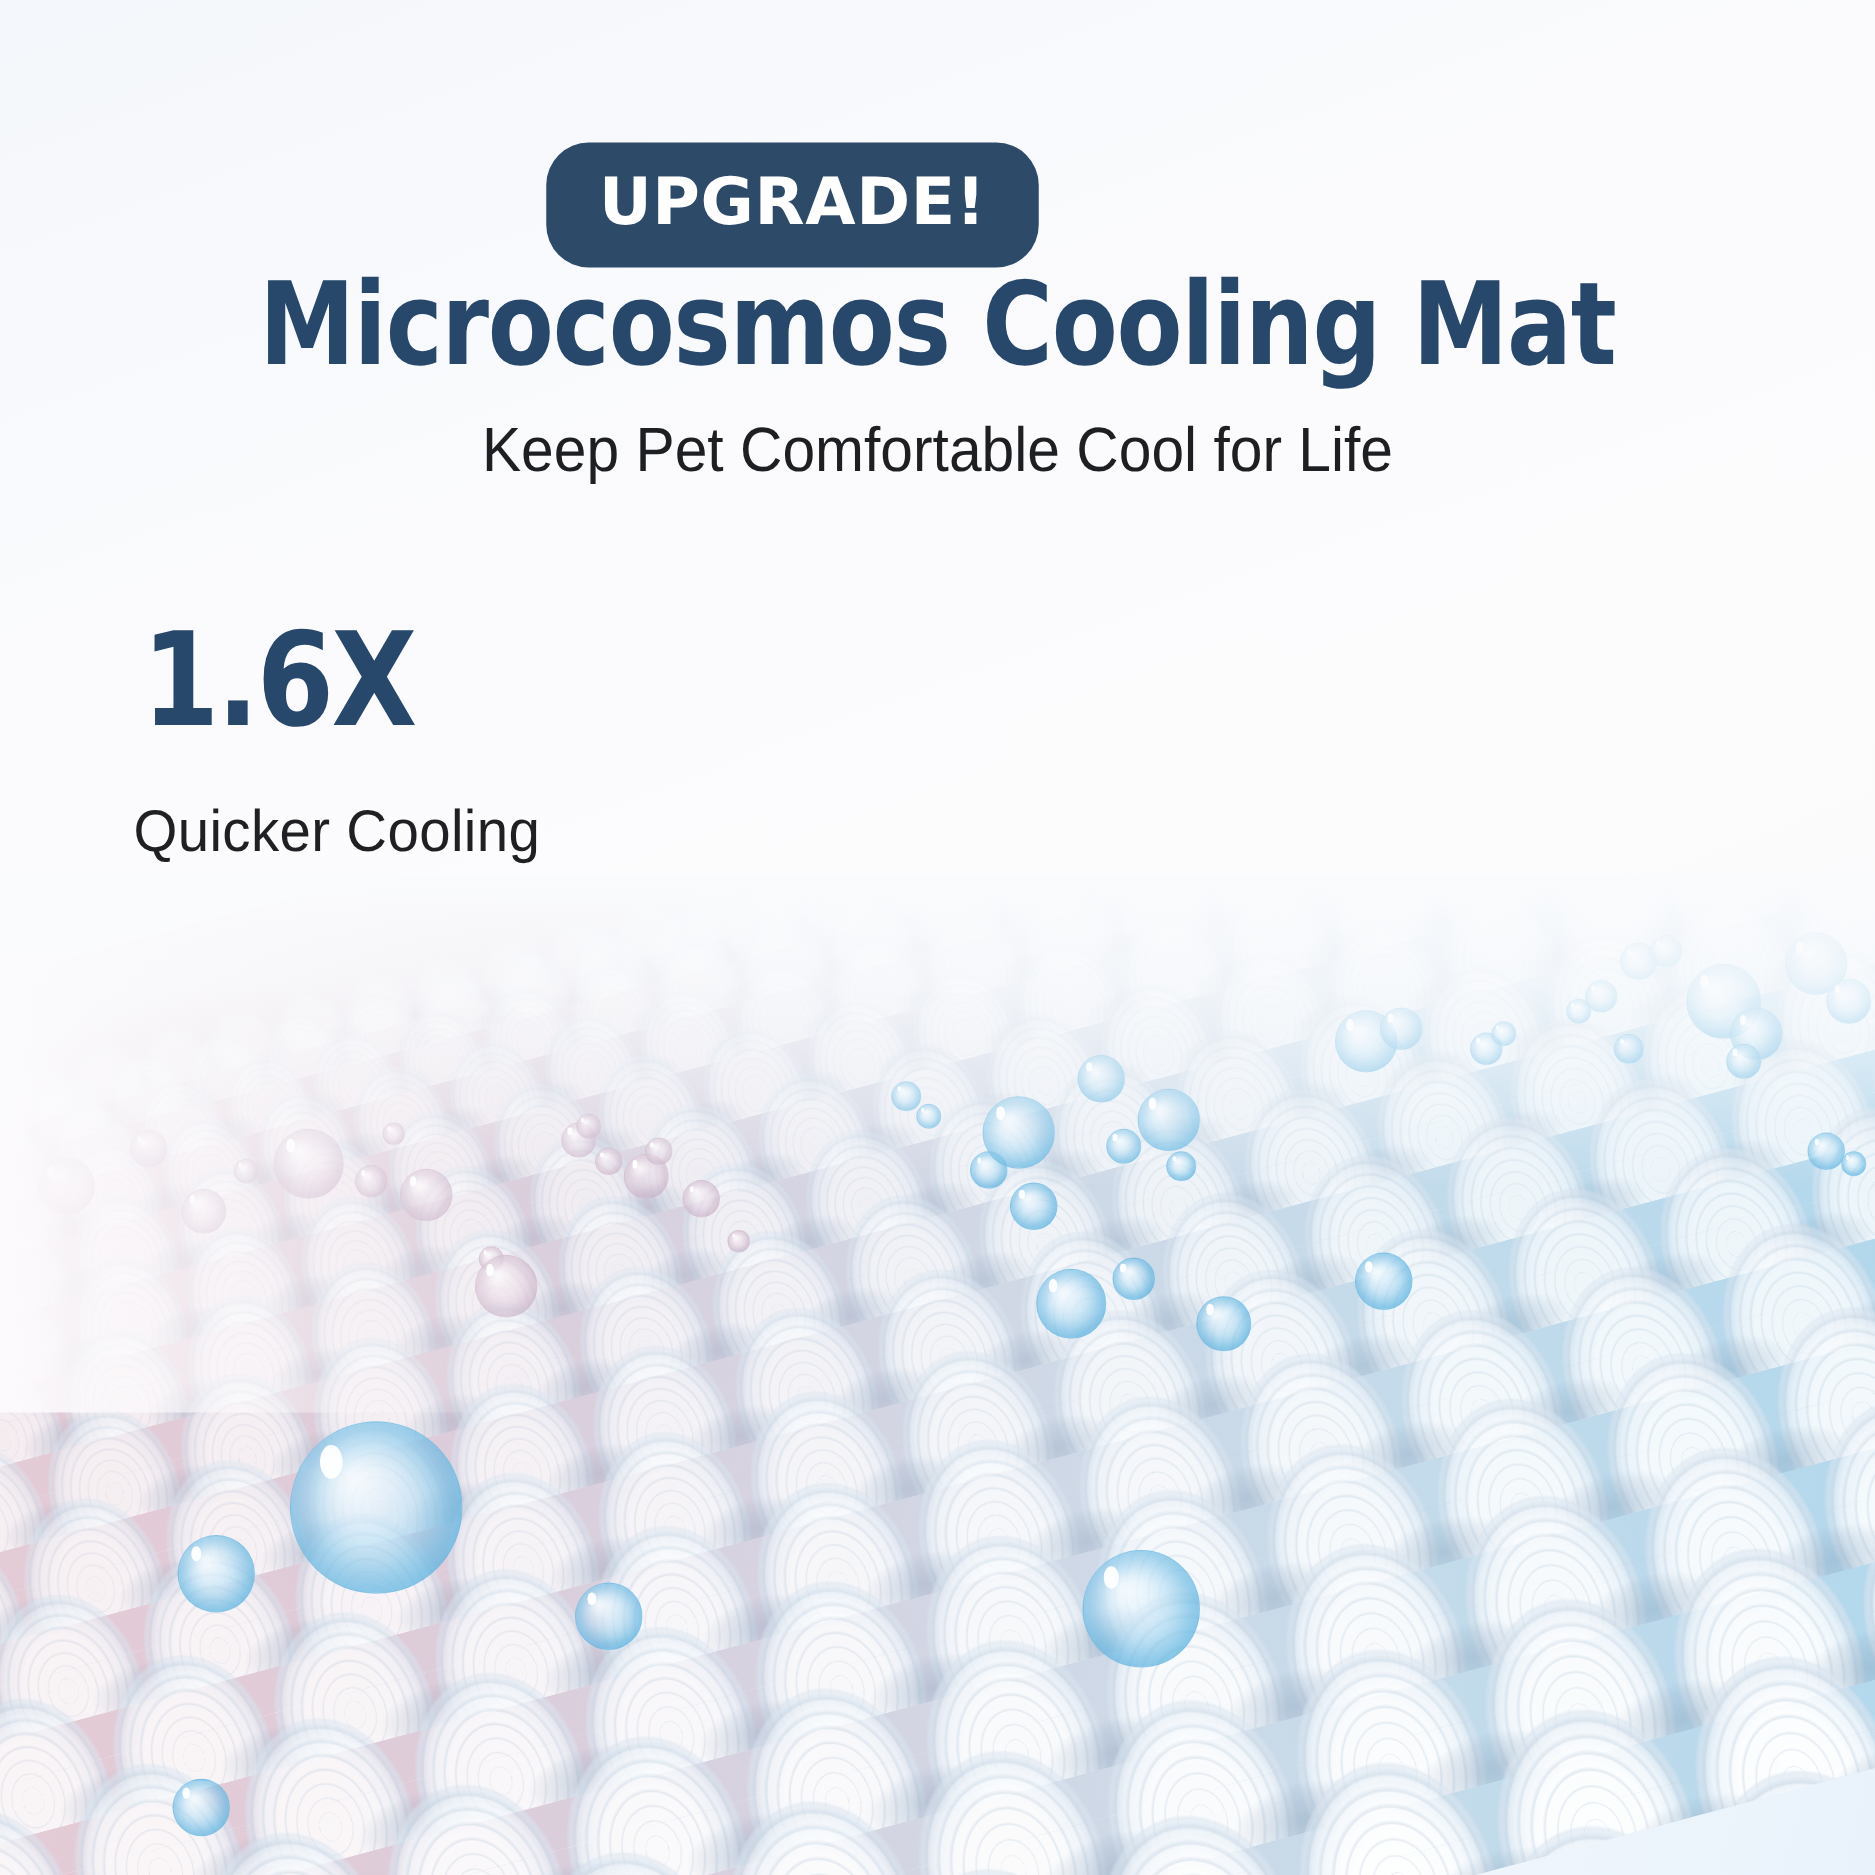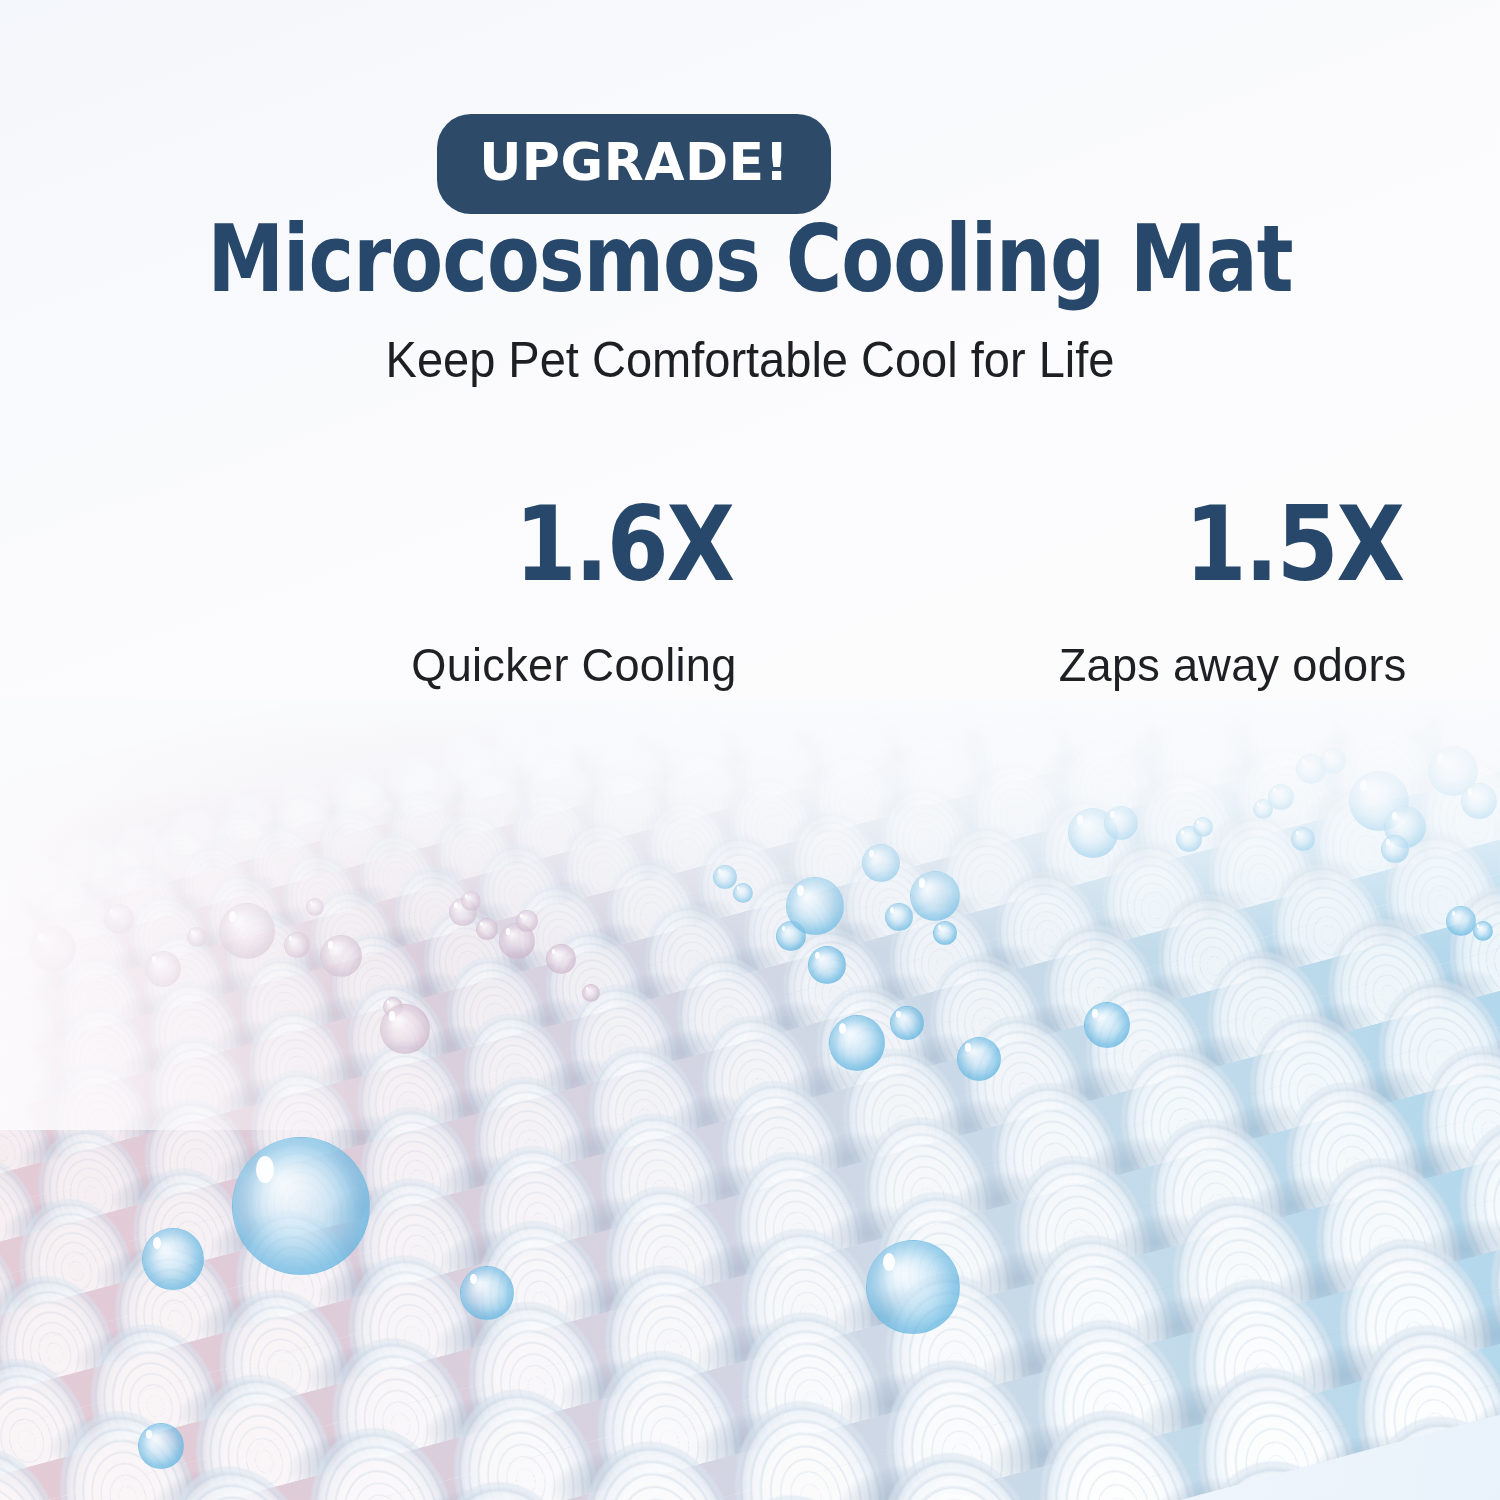--- a/index.html
+++ b/index.html
@@ -78,21 +78,21 @@
     left: 80px;
     top: 492px;
     width: 1340px;
     display: flex;
     flex-direction: row;
     justify-content: space-between;
     align-items: flex-start;
   }
   .stat {
     flex: 1 1 0;
-    text-align: right;
+    text-align: left;
   }
   .stat-value {
     color: #27486b;
     font-family: "DejaVu Sans Condensed", "Liberation Sans Narrow", "Liberation Sans", sans-serif;
     font-weight: bold;
     font-size: 104px;
     line-height: 1;
     letter-spacing: -2px;
     transform: scaleX(0.95);
     display: block;
@@ -462,21 +462,17 @@
     <div class="subtitle">Keep Pet Comfortable Cool for Life</div>
 
     <div class="stats">
 
       <div class="stat">
         <span class="stat-value">1.6X</span>
         <span class="stat-label">Quicker Cooling</span>
       </div>
 
 
-      <div class="stat">
-        <span class="stat-value">1.5X</span>
-        <span class="stat-label">Zaps away odors</span>
-      </div>
 
     </div>
   </div>
 
 </div>
 
 </body></html>

